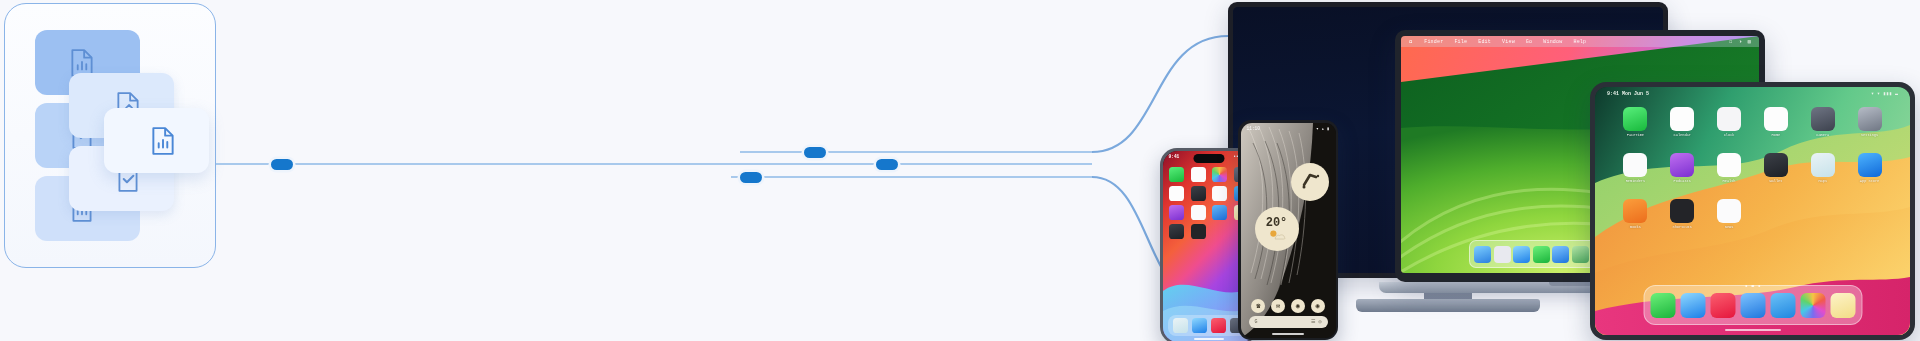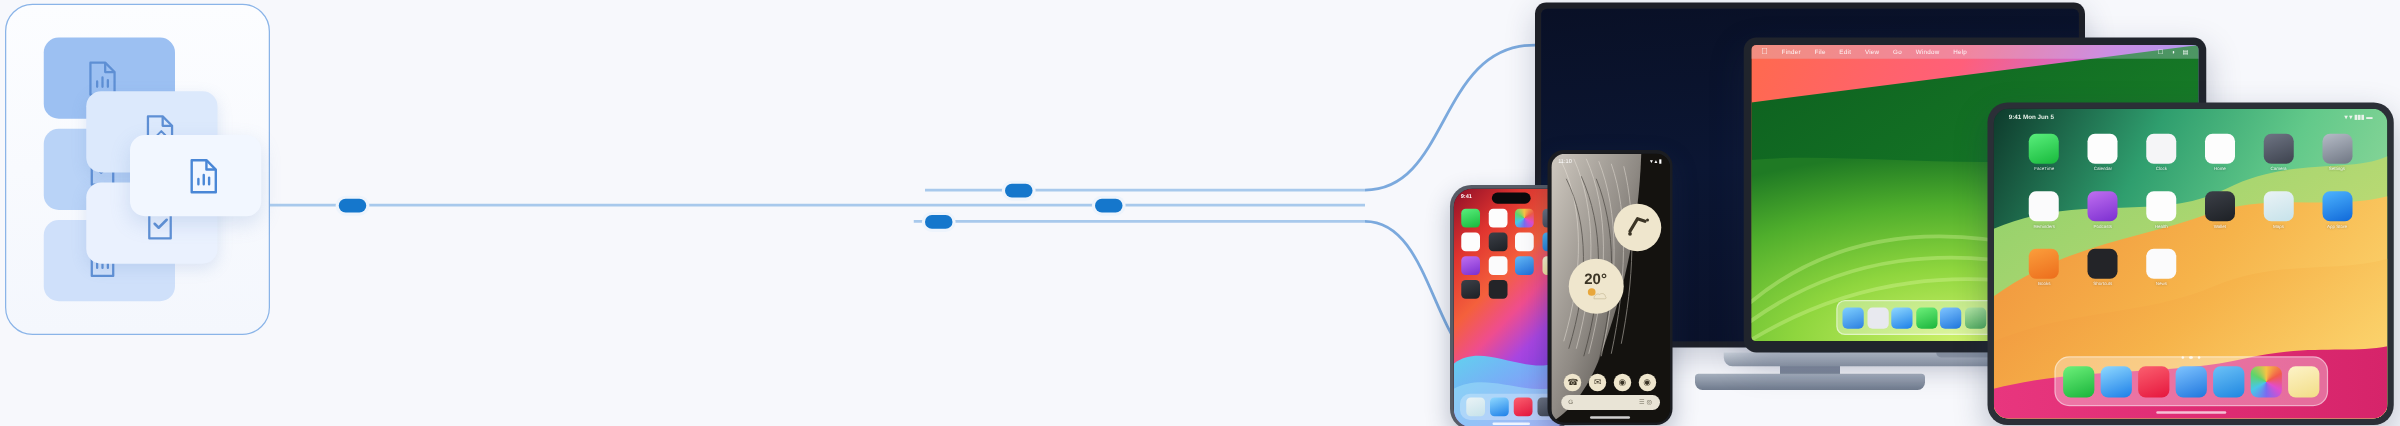--- a/index.html
+++ b/index.html
@@ -2,21 +2,21 @@
 <html><head>
 <meta charset="utf-8">
 <style>
   html,body{margin:0;padding:0;}
   body{
     width:1920px;height:341px;overflow:hidden;
     background:#f7f8fc;
     font-family:"Liberation Sans", sans-serif;
     position:relative;
   }
-  #stage{position:absolute;inset:0;width:1920px;height:341px;overflow:hidden;background:#f7f8fc;}
+  #stage{position:absolute;inset:0;width:1920px;height:341px;overflow:hidden;background:#f7f8fc;font-family:Liberation Mono, monospace;}
 
   
   .source-panel{
     position:absolute;left:4px;top:3px;width:212px;height:265px;
     border:1.6px solid #8ab4e8;border-radius:22px;
     background:linear-gradient(180deg,#fcfdff 0%,#f4f7fd 100%);
     box-sizing:border-box;
   }
   .card-stack{position:absolute;left:0;top:0;width:212px;height:265px;}
   .doc-card{position:absolute;border-radius:12px;box-sizing:border-box;

